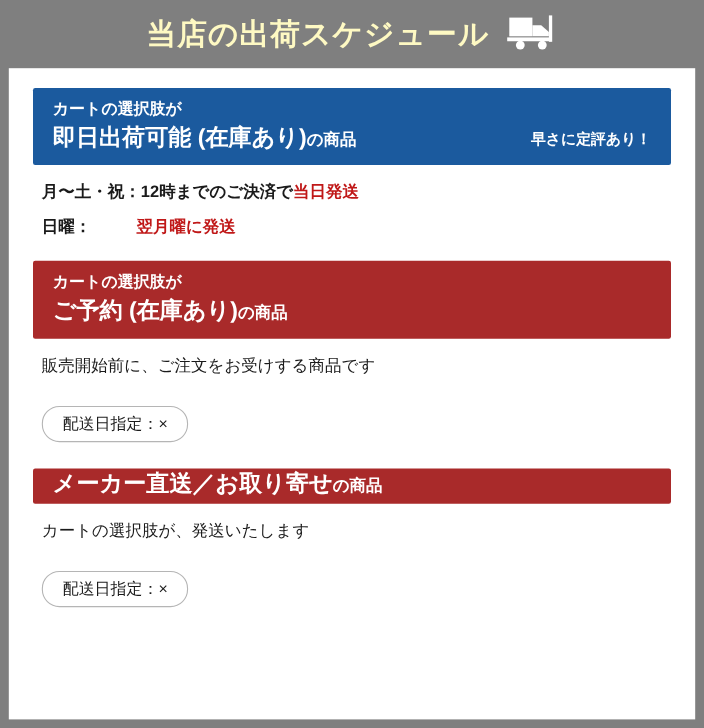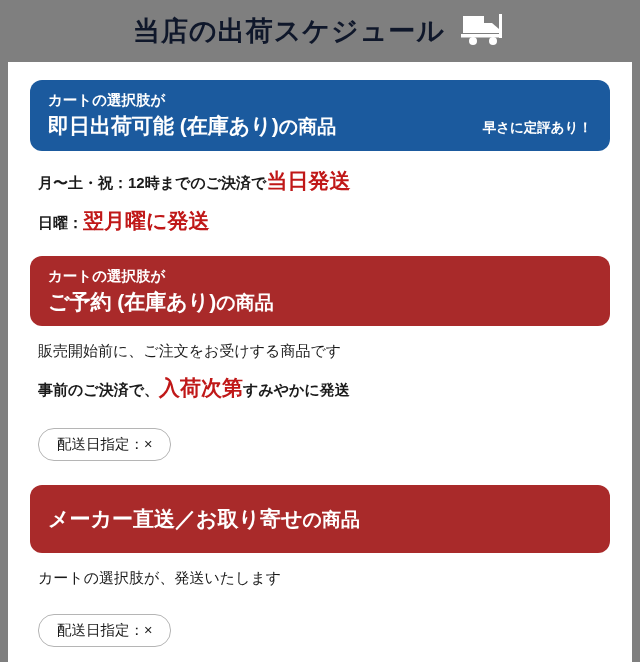--- a/index.html
+++ b/index.html
@@ -21,21 +21,21 @@
     display: flex;
     flex-direction: column;
   }
   
   .header {
     height: 62px;
     display: flex;
     align-items: center;
     justify-content: center;
     gap: 16px;
-    color: #0f172a;
+    color: #fef9c3;
     flex: 0 0 auto;
   }
   .header-title {
     font-size: 27px;
     font-weight: bold;
     letter-spacing: 1px;
     line-height: 1;
   }
   .truck-icon {
     display: block;
@@ -44,21 +44,21 @@
   .body {
     background: #ffffff;
     margin: 0 8px 8px 8px;
     flex: 1 1 auto;
     padding: 18px 22px 10px 22px;
     box-sizing: border-box;
   }
   
   .banner {
     color: #ffffff;
-    border-radius: 12px;
+    border-radius: 2px;
     padding: 10px 18px;
     box-sizing: border-box;
     position: relative;
     display: flex;
     align-items: center;
     gap: 21px;
   }
   .banner-blue { background: #1b5a9e; }
   .banner-red  { background: #a92a2a; }
 
@@ -72,55 +72,57 @@
     display: block;
   }
   .banner-big {
     font-size: 21px;
     font-weight: bold;
     line-height: 1.4;
     display: block;
     white-space: nowrap;
   }
   .banner-big .suffix {
-    font-size: 19px;
+    font-size: 15px;
     font-weight: bold;
   }
   .banner-note {
     font-size: 13.5px;
     font-weight: bold;
     white-space: nowrap;
     margin-left: 16px;
     align-self: flex-end;
     padding-bottom: 4px;
   }
   .banner-single {
-    padding: 19px 18px;
+    padding: 1px 18px;
+    font-family: Liberation Mono, monospace;
   }
   
   .details {
     padding: 14px 8px 10px 8px;
   }
   .line {
     font-size: 15px;
     color: #1a1a1a;
     line-height: 1.5;
     margin-bottom: 9px;
     white-space: nowrap;
   }
   .line.bold { font-weight: bold; }
   .em-red {
     color: #c01818;
     font-weight: bold;
-    font-size: 21px;
+    font-size: 15px;
   }
   .em-red-lg {
     color: #c01818;
     font-weight: bold;
-    font-size: 21px;
+    font-size: 15px;
+    margin-left: 41px;
   }
   .small-after {
     font-size: 15px;
     font-weight: bold;
     color: #1a1a1a;
   }
   
   .pill {
     display: inline-block;
     border: 1px solid #b5b5b5;
@@ -169,21 +171,20 @@
 
     <div class="banner banner-red">
       <div class="banner-texts">
         <span class="banner-small">カートの選択肢が</span>
         <span class="banner-big"><span>ご予約 (在庫あり)</span><span class="suffix">の商品</span></span>
       </div>
     </div>
 
     <div class="details">
       <div class="line"><span>販売開始前に、ご注文をお受けする商品です</span></div>
-      <div class="line bold"><span>事前のご決済で、</span><span class="em-red-lg">入荷次第</span><span class="small-after">すみやかに発送</span></div>
       <div class="pill">配送日指定：×</div>
     </div>
 
     <div class="spacer-14"></div>
 
     <div class="banner banner-red banner-single">
       <div class="banner-texts">
         <span class="banner-big"><span>メーカー直送／お取り寄せ</span><span class="suffix">の商品</span></span>
       </div>
     </div>

